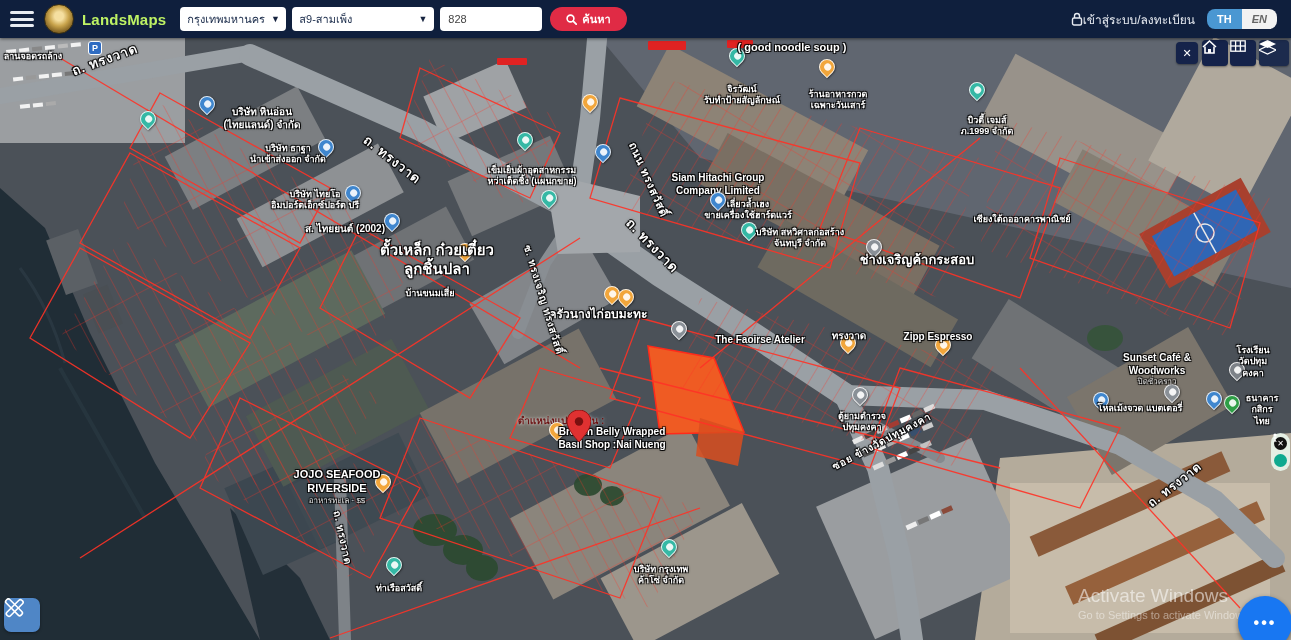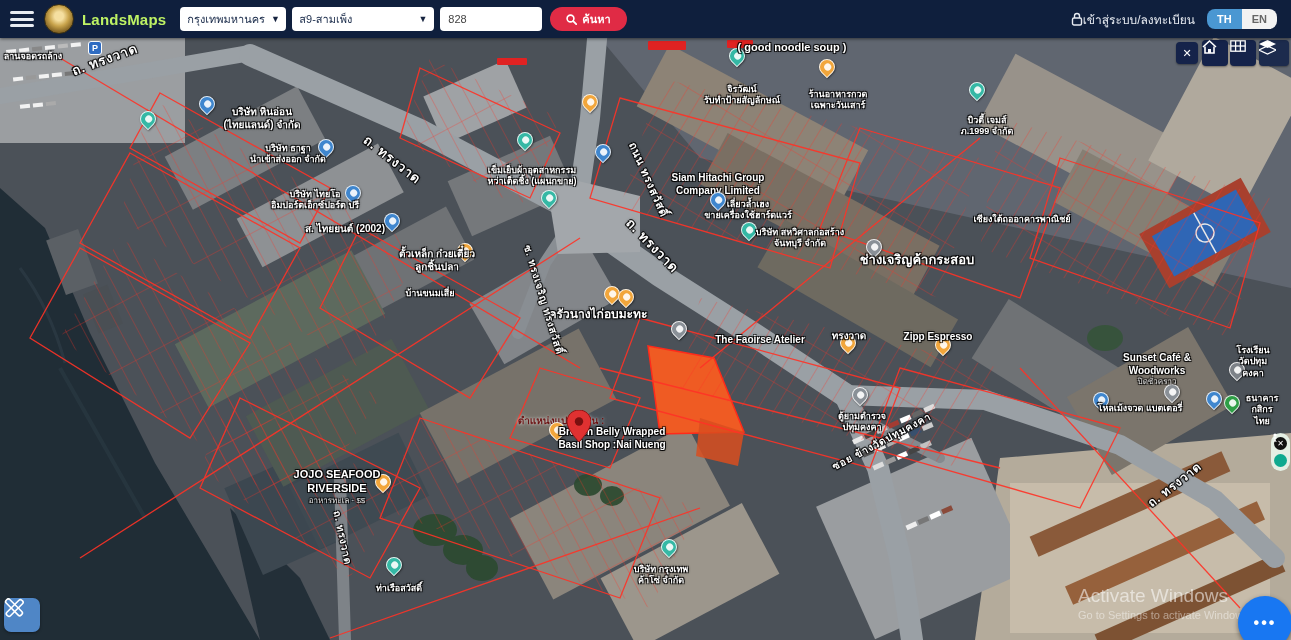--- a/index.html
+++ b/index.html
@@ -17,21 +17,21 @@
   .hsel{height:24px;background:#fff;border-radius:4px;display:flex;align-items:center;justify-content:space-between;
         padding:0 7px;font-size:11px;color:#1a2b4a;margin-right:6px;cursor:pointer;}
   .hsel .chev{font-size:9px;color:#16233f;margin-left:6px;}
   .hinput{height:24px;width:86px;background:#fff;border-radius:4px;border:none;padding:0 8px;font-size:11px;color:#444;margin-right:8px;}
   .searchbtn{height:24px;padding:0 16px;border:none;border-radius:13px;background:#e02b45;color:#fff;
              font-size:11px;font-weight:bold;display:flex;align-items:center;gap:5px;cursor:pointer;}
   .hspacer{flex:1;}
   .login{display:flex;align-items:center;gap:0;color:#e8ecf2;font-size:12px;margin-right:12px;cursor:pointer;justify-content:flex-end;}
   .langtoggle{display:flex;margin-right:14px;border-radius:8px;overflow:hidden;font-size:11px;font-weight:bold;cursor:pointer;}
   .langtoggle .th{background:#4a97d2;color:#fff;padding:4px 10px;}
-  .langtoggle .en{background:#f2f2f2;color:#666;padding:4px 10px;}
+  .langtoggle .en{background:#f2f2f2;color:#666;padding:4px 10px;font-style:italic;}
   
   .map{position:absolute;left:0;top:38px;width:1291px;height:602px;overflow:hidden;background:#4b5158;}
   .map svg{position:absolute;left:0;top:0;}
   #labels{position:absolute;left:0;top:0;width:1291px;height:602px;z-index:10;pointer-events:none;}
   .poi,.street{position:absolute;transform:translate(-50%,-50%);color:#fff;font-weight:bold;text-align:center;
        white-space:pre-line;line-height:1.25;pointer-events:auto;
        text-shadow:-1px -1px 0 rgba(0,0,0,.8),1px -1px 0 rgba(0,0,0,.8),-1px 1px 0 rgba(0,0,0,.8),1px 1px 0 rgba(0,0,0,.8),0 0 3px rgba(0,0,0,.9);}
   .poi .sub{display:block;font-weight:normal;font-size:8px;color:#e4e4e4;}
   .poi.dark{color:#6b1414;text-shadow:0 0 2px rgba(255,255,255,.65),0 0 4px rgba(255,255,255,.5);}
   .street{color:#fdfdfd;font-weight:bold;letter-spacing:1px;}
@@ -315,21 +315,21 @@
       <span class="pin" style="left: 718px; top: 170px; background: rgb(63, 134, 206);"></span>
       <div class="poi" style="left: 748px; top: 172px; font-size: 9px;">เลี่ยวล้ำเฮง
 ขายเครื่องใช้ฮาร์ดแวร์</div>
       <span class="pin" style="left: 392px; top: 191px; background: rgb(63, 134, 206);"></span>
       <div class="poi" style="left: 345px; top: 191px; font-size: 10px;">ส. ไทยยนต์ (2002)</div>
       <div class="poi" style="left: 1022px; top: 182px; font-size: 9px;">เซียงใต้ถออาคารพาณิชย์</div>
       <span class="pin" style="left: 749px; top: 200px; background: rgb(53, 184, 165);"></span>
       <div class="poi" style="left: 800px; top: 200px; font-size: 9px;">บริษัท สหวิศาลก่อสร้าง
 จันทบุรี จำกัด</div>
       <span class="pin" style="left: 465px; top: 221px; background: rgb(242, 166, 59);"></span>
-      <div class="poi" style="left: 437px; top: 222px; font-size: 10px;">ตั้วเหล็ก ก๋วยเตี๋ยว
+      <div class="poi" style="left: 437px; top: 222px; font-size: 15px;">ตั้วเหล็ก ก๋วยเตี๋ยว
 ลูกชิ้นปลา</div>
       <span class="pin" style="left: 874px; top: 217px; background: rgb(138, 144, 151);"></span>
       <div class="poi" style="left: 917px; top: 222px; font-size: 13px;">ช่างเจริญค้ากระสอบ</div>
       <div class="poi" style="left: 430px; top: 256px; font-size: 9px;">บ้านขนมเสี่ย</div>
       <div class="poi" style="left: 586px; top: 276px; font-size: 12px; padding-left: 24px;">ครัวนางไก่อบมะทะ</div>
       <div class="poi" style="left: 760px; top: 302px; font-size: 10px;">The Faoirse Atelier</div>
       <span class="pin" style="left: 848px; top: 313px; background: rgb(242, 166, 59);"></span>
       <div class="poi" style="left: 849px; top: 298px; font-size: 10px;">ทรงวาด</div>
       <span class="pin" style="left: 943px; top: 315px; background: rgb(242, 166, 59);"></span>
       <div class="poi" style="left: 938px; top: 299px; font-size: 10px;">Zipp Espresso</div>

